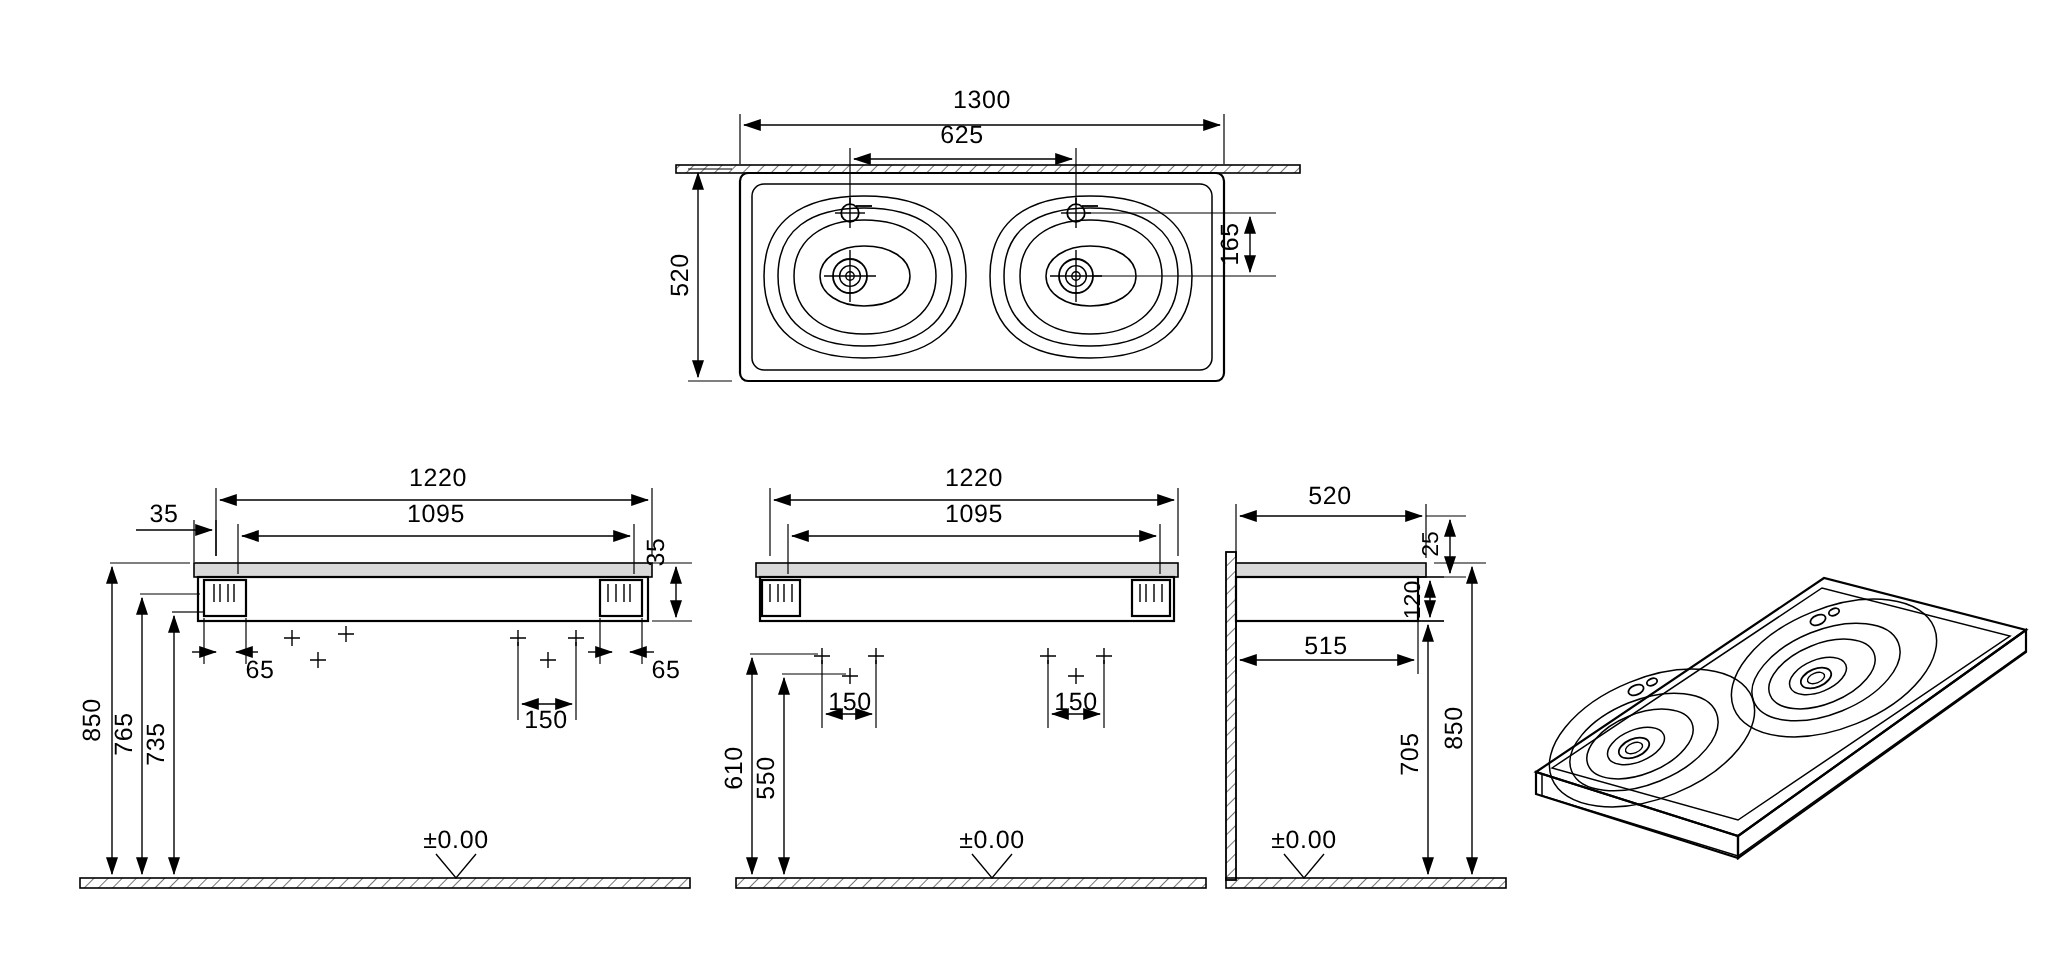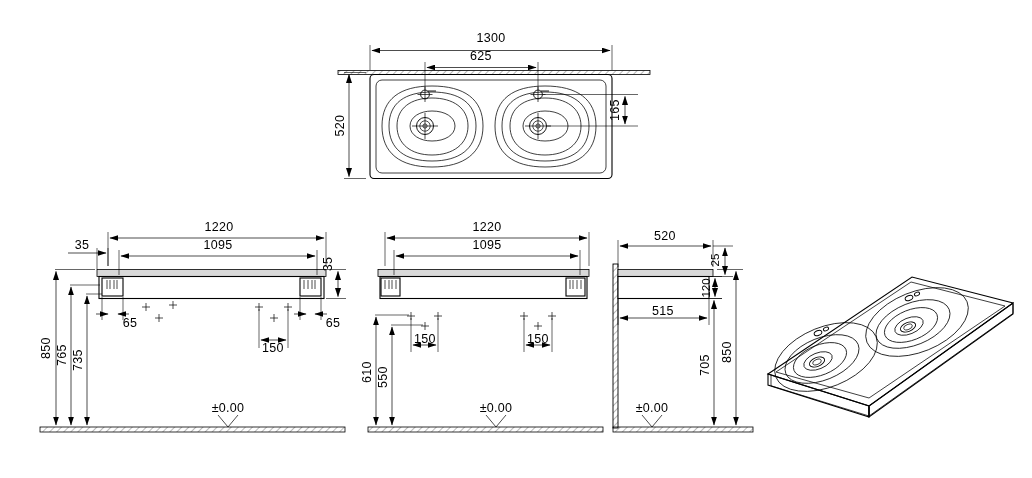--- a/index.html
+++ b/index.html
@@ -1,21 +1,21 @@
 <!DOCTYPE html>
 <html><head>
 <meta charset="utf-8">
 <style>
   html,body{margin:0;padding:0;background:#ffffff;}
   body{
     width:1032px;height:478px;
     font-family:"Liberation Sans", sans-serif;
     color:#000;overflow:hidden;position:relative;
   }
-  #sheet{position:absolute;left:0;top:0;width:1032px;height:384px;}
+  #sheet{position:absolute;left:0;top:12px;width:1032px;height:384px;}
   svg{display:block;}
   text{font-family:"Liberation Sans", sans-serif;fill:#000;}
   .dim{font-size:12.5px;letter-spacing:0.3px;}
   .dim-sm{font-size:11.5px;}
   .ln{stroke:#000;fill:none;}
   .thin{stroke-width:0.7;}
   .med{stroke-width:0.9;}
   .ext{stroke:#000;stroke-width:0.6;}
   .obj{stroke:#000;stroke-width:1.1;fill:none;}
   .objf{stroke:#000;stroke-width:1.1;fill:#ffffff;}

